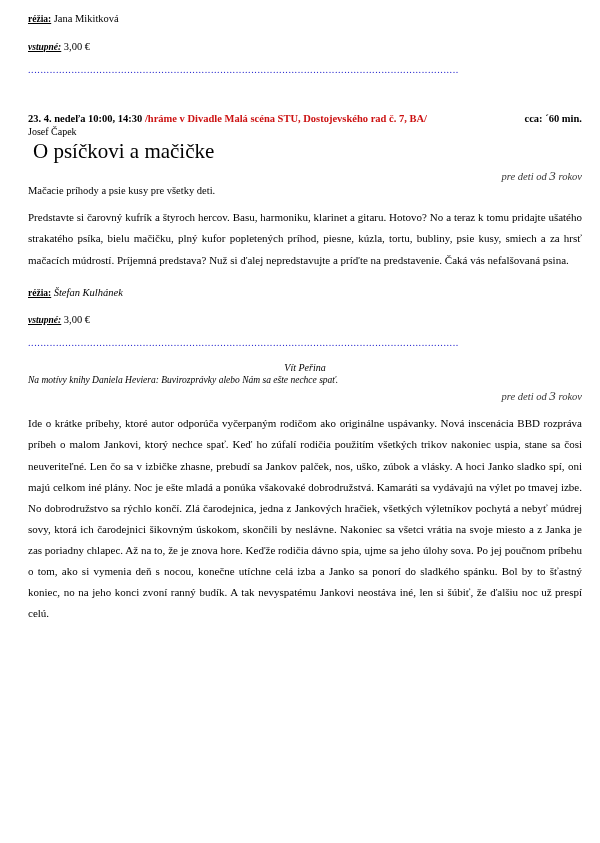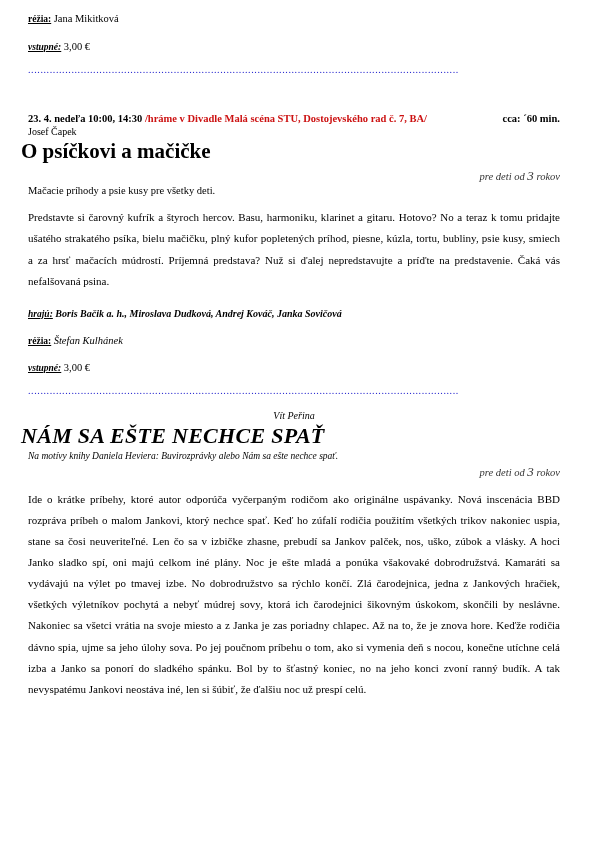--- a/index.html
+++ b/index.html
@@ -12,21 +12,21 @@
     background: #ffffff;
     font-family: "Liberation Serif", serif;
     color: #000000;
     overflow: hidden;
   }
   .page {
     position: relative;
     width: 600px;
     height: 843px;
     box-sizing: border-box;
-    padding: 10px 26px 0 14px;
+    padding: 10px 4px 0 14px;
   }
 
   .lbl {
     font-weight: bold;
     font-size: 9.5px;
     text-decoration: underline;
   }
   .val-serif-italic {
     font-family: "Liberation Serif", serif;
     font-style: italic;
@@ -84,23 +84,23 @@
     top: 0;
     color: #000;
   }
 
   .author {
     margin: 2px 14px 0 14px;
     font-size: 10px;
     font-family: "Liberation Serif", serif;
   }
   .title-big {
-    margin: 2px 14px 0 7px;
+    margin: 2px 14px 0 19px;
     font-size: 21px;
-    font-weight: bold;
+    font-weight: normal;
     font-family: "Liberation Serif", serif;
   }
   .title-big.italic {
     font-style: italic;
     font-size: 22px;
     letter-spacing: 0.3px;
   }
   .sub-age {
     margin: 4px 14px 0 14px;
     font-size: 10.5px;
@@ -178,40 +178,35 @@
   <div class="sub-age">
     <span>pre deti od</span>
     <span class="num">3</span>
     <span>rokov</span>
   </div>
 
   <div class="sub-desc">Mačacie príhody a psie kusy pre všetky deti.</div>
 
   <div class="para">Predstavte si čarovný kufrík a štyroch hercov. Basu, harmoniku, klarinet a gitaru. Hotovo? No a teraz k tomu pridajte ušatého strakatého psíka, bielu mačičku, plný kufor popletených príhod, piesne, kúzla, tortu, bubliny, psie kusy, smiech a za hrsť mačacích múdrostí. Príjemná predstava? Nuž si ďalej nepredstavujte a príďte na predstavenie. Čaká vás nefalšovaná psina.</div>
 
-  <div class="credits credits-row">
-    <span class="lbl-i">hrajú:</span>
-    <span class="names">Boris Bačik a. h., Miroslava Dudková, Andrej Kováč, Janka Sovičová</span>
-  </div>
 
   <div class="credits credits-row2">
     <span class="lbl">réžia:</span>
     <span class="val-serif-italic">Štefan Kulhánek</span>
   </div>
 
   <div class="credits credits-row2">
     <span class="lbl-i">vstupné:</span>
     <span class="val-serif">3,00 €</span>
   </div>
 
   <div class="dotted">...........................................................................................................................................</div>
 
 
   <div class="author" style="margin-top:14px;font-style:italic;text-align:center;">Vít Peřina</div>
-  <div class="title-big italic">NÁM SA EŠTE NECHCE SPAŤ</div>
   <div class="sub-note">Na motívy knihy Daniela Heviera: Buvirozprávky alebo Nám sa ešte nechce spať.</div>
 
   <div class="sub-age" style="margin-top:3px;">
     <span>pre deti od</span>
     <span class="num">3</span>
     <span>rokov</span>
   </div>
 
   <div class="para tight"> Ide o krátke príbehy, ktoré autor odporúča vyčerpaným rodičom ako originálne uspávanky. Nová inscenácia BBD rozpráva príbeh o malom Jankovi, ktorý nechce spať. Keď ho zúfalí rodičia použitím všetkých trikov nakoniec uspia, stane sa čosi neuveriteľné. Len čo sa v izbičke zhasne, prebudí sa Jankov palček, nos, uško, zúbok a vlásky. A hoci Janko sladko spí, oni majú celkom iné plány.  Noc je ešte mladá a ponúka všakovaké dobrodružstvá. Kamaráti sa vydávajú na výlet po tmavej izbe. No dobrodružstvo sa rýchlo končí. Zlá čarodejnica, jedna z Jankových hračiek, všetkých výletníkov pochytá a nebyť múdrej sovy, ktorá ich čarodejnici šikovným úskokom, skončili by neslávne. Nakoniec  sa všetci vrátia na svoje miesto a z Janka je zas poriadny chlapec. Až na to, že je znova hore. Keďže rodičia dávno spia, ujme sa jeho úlohy sova. Po jej poučnom príbehu o tom,  ako si vymenia deň s nocou, konečne utíchne celá izba a Janko sa ponorí do sladkého spánku. Bol by to šťastný koniec, no na jeho konci zvoní ranný budík. A tak nevyspatému Jankovi neostáva iné, len si šúbiť, že ďalšiu noc už prespí celú.</div>
 

